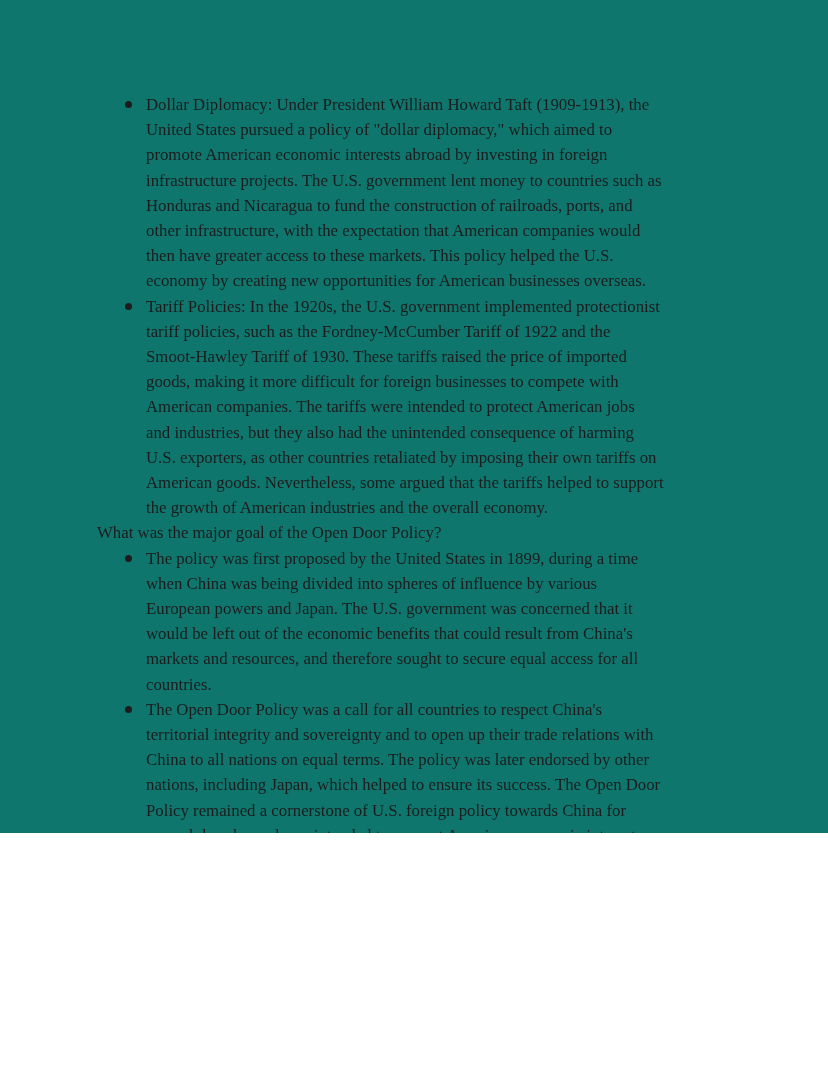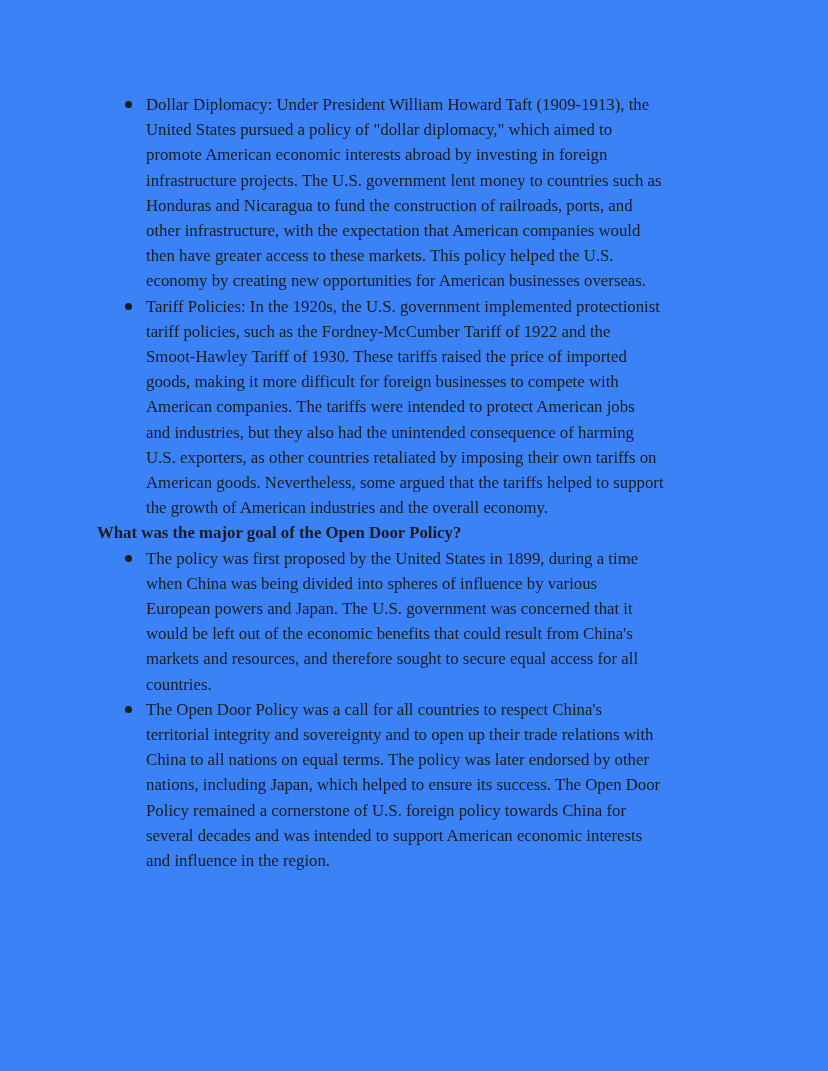--- a/index.html
+++ b/index.html
@@ -3,22 +3,22 @@
 <meta charset="utf-8">
 <style>
   html, body {
     margin: 0;
     padding: 0;
     background: #ffffff;
   }
   .page {
     position: relative;
     width: 828px;
-    height: 1071px;
-    background: #3b82f6;
+    height: 833px;
+    background: #0f766e;
     overflow: hidden;
     font-family: "Liberation Serif", "DejaVu Serif", serif;
     color: #1c1c1c;
   }
   .content {
     position: absolute;
     left: 97px;
     top: 92px;
     width: 690px;
     font-size: 16.8px;
@@ -34,21 +34,21 @@
     top: 9px;
     width: 7px;
     height: 7px;
     border-radius: 50%;
     background: #1c1c1c;
   }
   .item-text {
     white-space: pre-line;
   }
   .heading {
-    font-weight: bold;
+    font-weight: normal;
   }
 </style>
 </head>
 <body>
 
 <div class="page">
   <div class="content">
 
     <div class="bullet-item">
       <span class="bullet-dot"></span>

